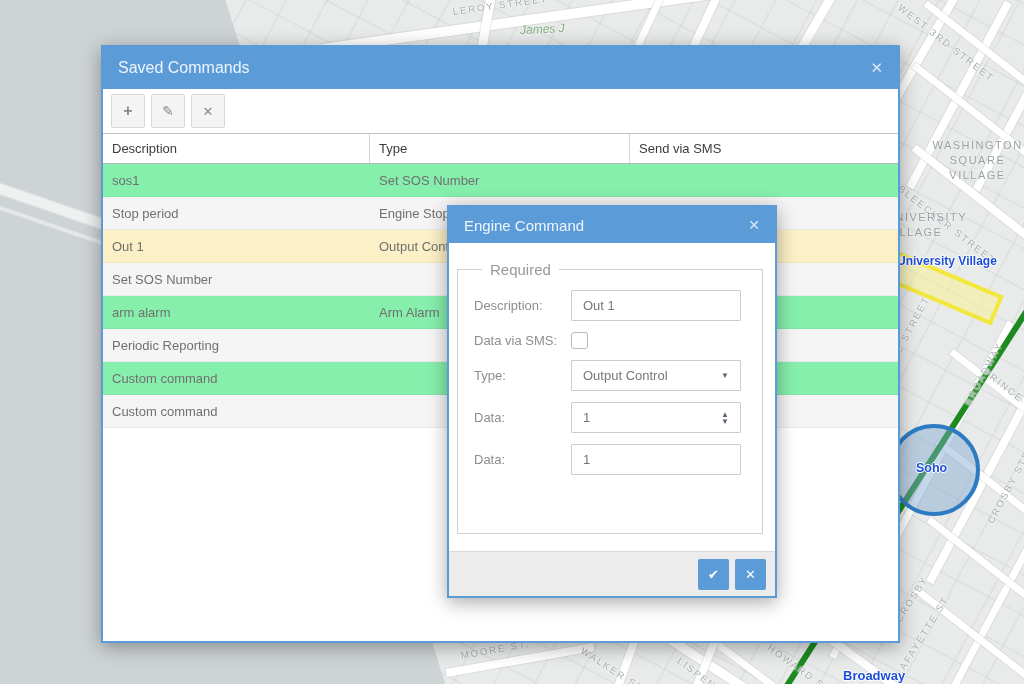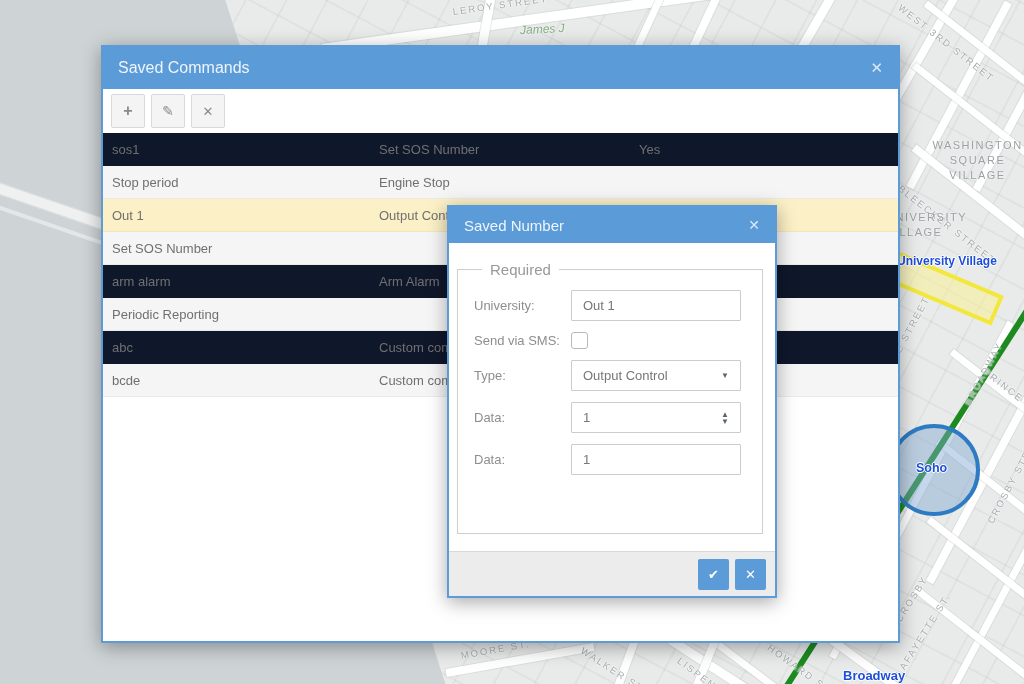--- a/index.html
+++ b/index.html
@@ -63,21 +63,21 @@
     color:#8a8a8a; font-size:16px; font-weight:bold; display:flex; align-items:center; justify-content:center; cursor:pointer;
   }
   .grid-head { display:flex; height:31px; flex:0 0 31px; border-top:1px solid #c3c3c3; border-bottom:1px solid #b6b6b6; align-items:center; font-size:13px; color:#3c3c3c; }
   .grid-head .cell { border-right:1px solid #d5d5d5; height:100%; display:flex; align-items:center; }
   .grid-head .cell:last-child { border-right:none; }
   .cell { padding-left:9px; }
   .c1 { width:267px; flex:0 0 267px; }
   .c2 { width:260px; flex:0 0 260px; }
   .c3 { flex:1 1 auto; }
   .grid-row { display:flex; height:33px; flex:0 0 33px; align-items:center; font-size:13px; color:#707070; border-bottom:1px solid rgba(0,0,0,0.04); cursor:pointer; }
-  .row-even { background:#0f172a; }
+  .row-even { background:#86efac; }
   .row-odd  { background:#f5f5f5; }
   .row-selected { background:#fcf0c6 !important; }
 
   
   #dlg-command { left:447px; top:205px; width:330px; height:393px; z-index:20; }
   #dlg-command .dlg-header { height:36px; }
   #dlg-command .dlg-title { font-size:15px; }
   #dlg-command .dlg-close { font-size:14px; }
   #dlg-command .dlg-body { padding:18px 12px 0 8px; }
   fieldset.required {
@@ -176,24 +176,28 @@
     <div class="tool-btn">
         <span>+</span>
       </div>
     <div class="tool-btn" style="font-size:14px;">
         <span>✎</span>
       </div>
     <div class="tool-btn" style="font-size:13px;">
         <span>✕</span>
       </div>
   </div>
+  <div class="grid-head">
+    <div class="cell c1">Description</div>
+    <div class="cell c2">Type</div>
+    <div class="cell c3">Send via SMS</div>
+  </div>
   <div class="grid-row row-even">
     <div class="cell c1">sos1</div>
     <div class="cell c2">Set SOS Number</div>
-    <div class="cell c3">Yes</div>
   </div>
   <div class="grid-row row-odd">
     <div class="cell c1">Stop period</div>
     <div class="cell c2">Engine Stop</div>
     <div class="cell c3"></div>
   </div>
   <div class="grid-row row-even row-selected">
     <div class="cell c1">Out 1</div>
     <div class="cell c2">Output Control</div>
     <div class="cell c3"></div>
@@ -205,47 +209,45 @@
   <div class="grid-row row-even">
     <div class="cell c1">arm alarm</div>
     <div class="cell c2">Arm Alarm</div>
     <div class="cell c3"></div>
   </div>
   <div class="grid-row row-odd">
     <div class="cell c2">Periodic Reporting</div>
     <div class="cell c3"></div>
   </div>
   <div class="grid-row row-even">
-    <div class="cell c1">abc</div>
     <div class="cell c2">Custom command</div>
     <div class="cell c3"></div>
   </div>
   <div class="grid-row row-odd">
-    <div class="cell c1">bcde</div>
     <div class="cell c2">Custom command</div>
     <div class="cell c3"></div>
   </div>
 </div>
 
 <div id="dlg-command" class="dialog">
   <div class="dlg-header">
-    <span class="dlg-title">Saved Number</span>
+    <span class="dlg-title">Engine Command</span>
     <span class="dlg-close">✕</span>
   </div>
   <div class="dlg-body">
     <fieldset class="required">
       <legend>Required</legend>
 
       <div class="form-row">
-        <span class="form-label">University:</span>
+        <span class="form-label">Description:</span>
         <input class="ctl" type="text" value="Out 1" style="">
       </div>
 
       <div class="form-row">
-        <span class="form-label">Send via SMS:</span>
+        <span class="form-label">Data via SMS:</span>
         <span class="checkbox"></span>
       </div>
 
       <div class="form-row">
         <span class="form-label">Type:</span>
         <div class="ctl">
           <span>Output Control</span>
           <span class="caret">▼</span>
         </div>
       </div>

